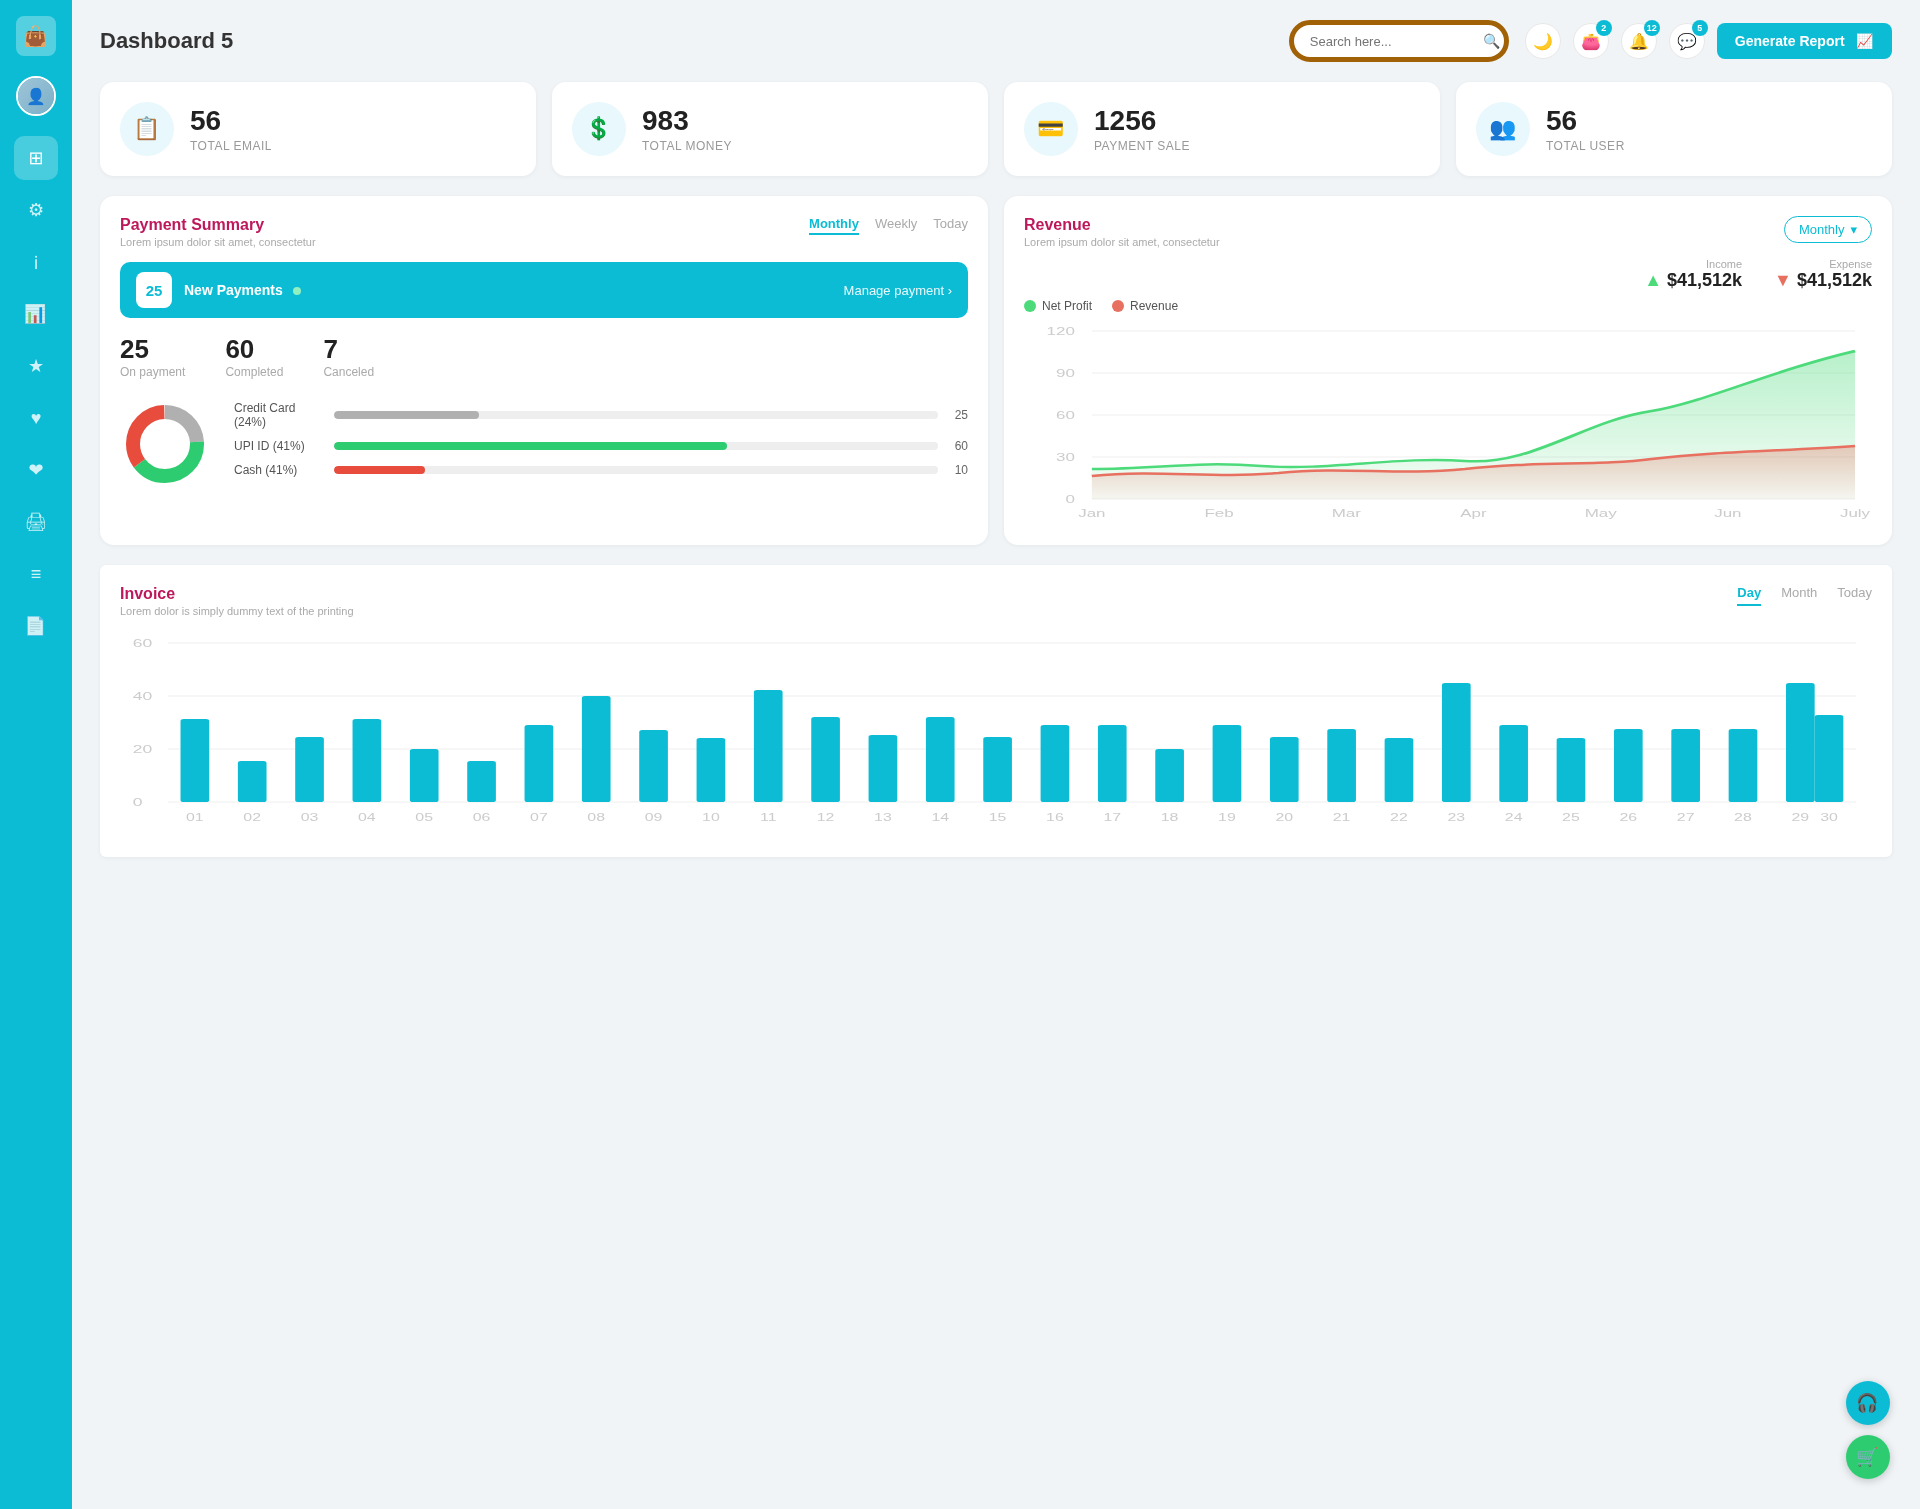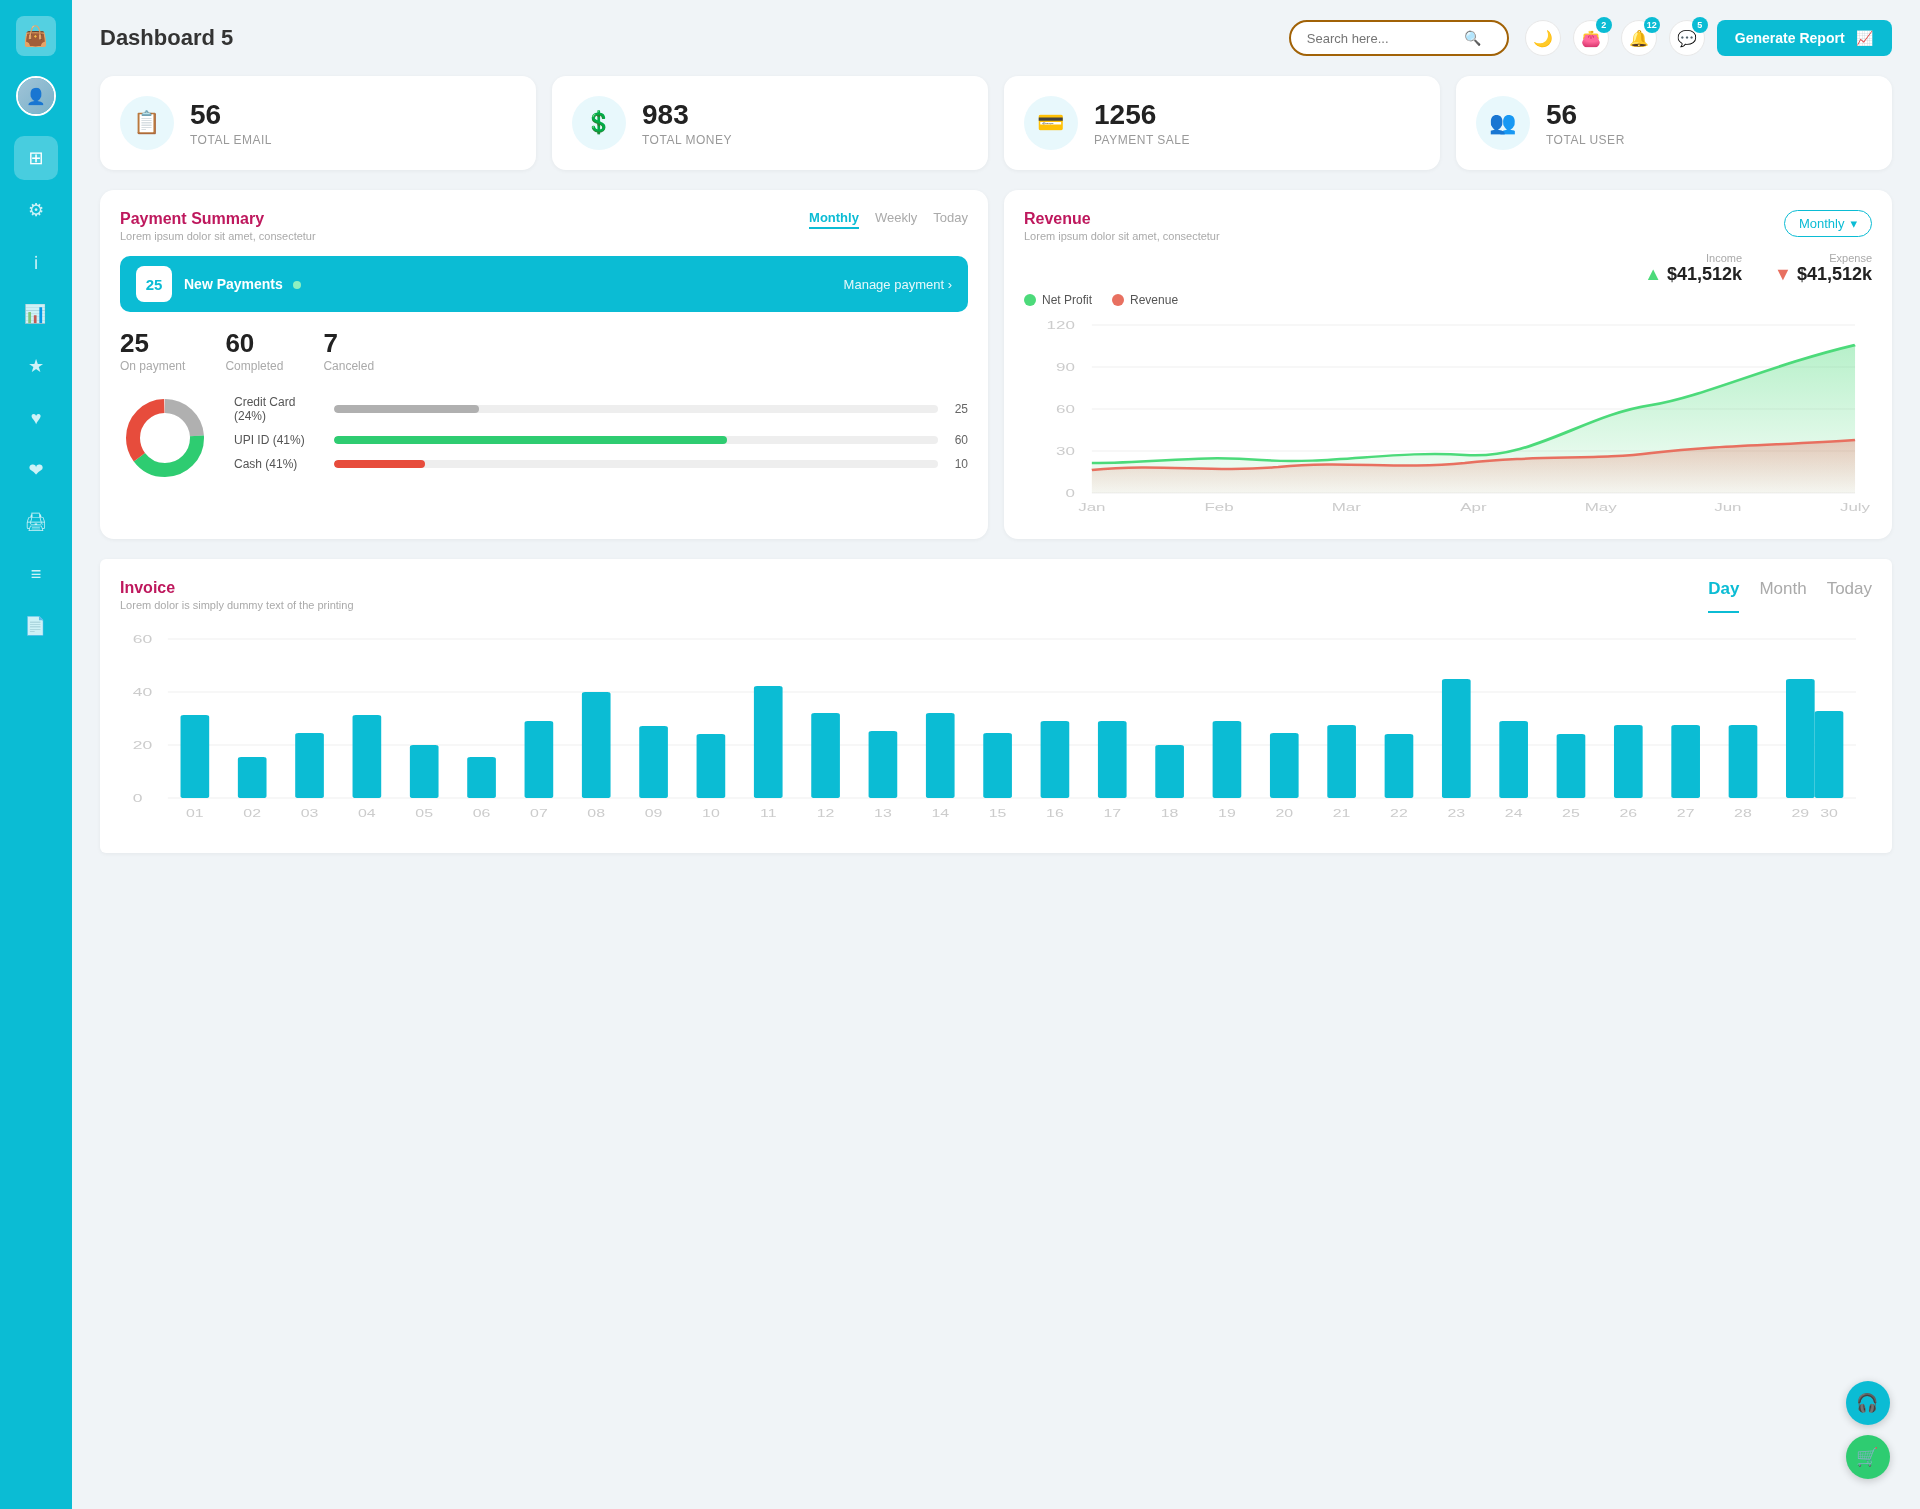--- a/index.html
+++ b/index.html
@@ -68,22 +68,22 @@
       font-weight: 700;
       color: #333;
       flex: 1;
     }
     .search-bar {
       display: flex;
       align-items: center;
       background: white;
       border-radius: 24px;
       padding: 8px 16px;
-      gap: 8px;
-      border: 2px solid #a16207;
+      gap: 24px;
+      border: 5px solid #a16207;
       width: 220px;
     }
     .search-bar input {
       border: none; outline: none; font-size: 13px; color: #888; background: transparent; width: 150px;
     }
     .header-icons { display: flex; align-items: center; gap: 12px; }
     .icon-btn {
       position: relative;
       width: 36px; height: 36px;
       border-radius: 50%;
@@ -226,21 +226,21 @@
     
     .invoice-section {
       background: white;
       border-radius: 6px;
       padding: 20px;
       box-shadow: 0 1px 4px rgba(0,0,0,0.05);
       margin-bottom: 20px;
     }
     .inv-header { display: flex; justify-content: space-between; align-items: flex-start; margin-bottom: 16px; }
     .inv-tabs { display: flex; gap: 20px; }
-    .inv-tab { font-size: 17px; color: #aaa; cursor: pointer; padding-bottom: 12px; }
+    .inv-tab { font-size: 13px; color: #aaa; cursor: pointer; padding-bottom: 4px; }
     .inv-tab.active { color: #0bbcd4; border-bottom: 2px solid #0bbcd4; font-weight: 600; }
 
     
     .fab-area { position: fixed; bottom: 30px; right: 30px; display: flex; flex-direction: column; gap: 10px; z-index: 200; }
     .fab { width: 44px; height: 44px; border-radius: 50%; display: flex; align-items: center; justify-content: center; font-size: 18px; cursor: pointer; box-shadow: 0 2px 8px rgba(0,0,0,0.2); }
     .fab-teal { background: #0bbcd4; color: white; }
     .fab-green { background: #2ecc71; color: white; }
 
     
     ::-webkit-scrollbar { width: 0; }

